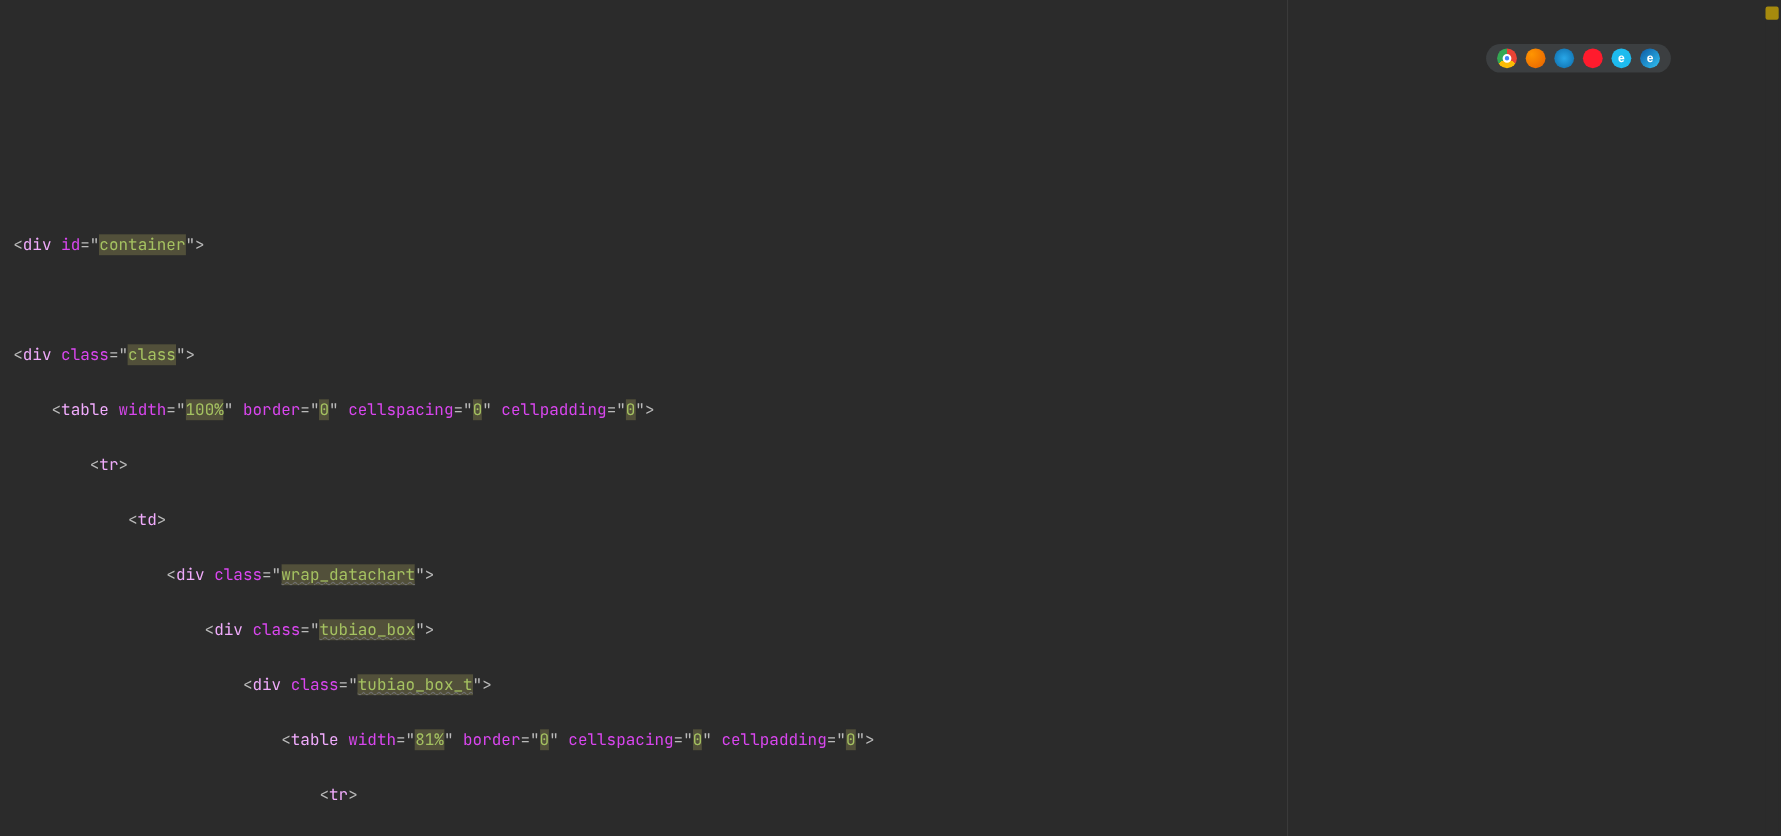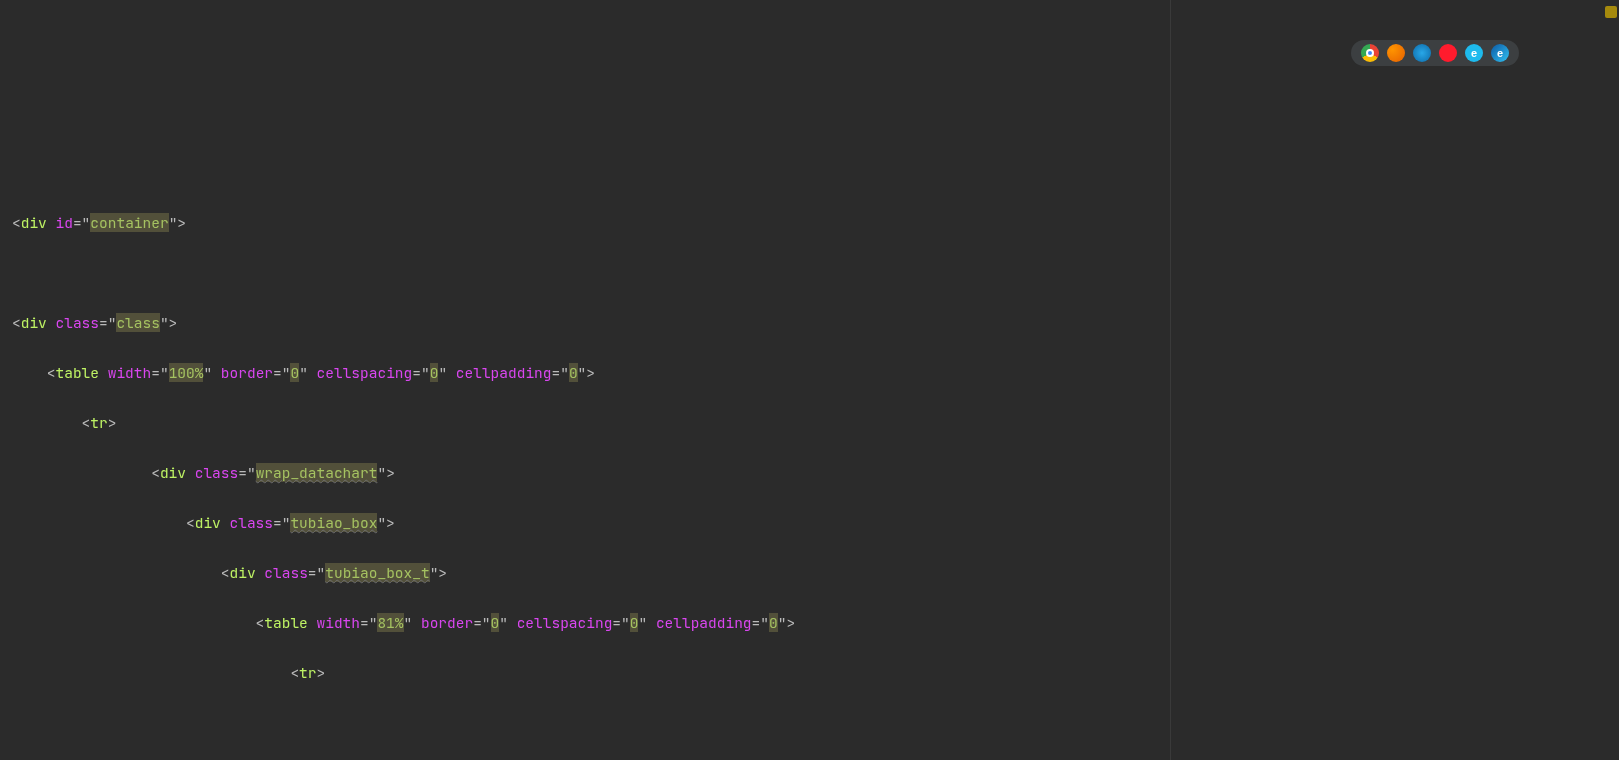--- a/index.html
+++ b/index.html
@@ -22,21 +22,21 @@
   .vline {
     position: absolute;
     top: 0;
     bottom: 0;
     left: 1170px;
     width: 1px;
     background: #3a3a3a;
   }
   .line { display: block; padding: 0; }
   
-  .tag     { color: #bef264; }       
+  .tag     { color: #f0abfc; }       
   .attr    { color: #d946ef; }       
   .punc    { color: #bababa; }       
   .strH    { color: #a5c261; background: #52503a; }
   .under   { text-decoration: underline wavy #6e6e6e; text-decoration-thickness: 1px; text-align: right; }
   
   .browsers {
     position: absolute;
     top: 40px;
     right: 100px;
     display: flex;
@@ -73,20 +73,21 @@
     <span class="bicon" style="background:#1ebbee;color:#fff;">e</span>
     <span class="bicon" style="background:linear-gradient(135deg,#0c59a4,#31c2f2);">e</span>
   </div>
 
 <span class="line"> </span>
 <span class="line"><span class="punc">&lt;</span><span class="tag">div</span> <span class="attr">id</span><span class="punc">="</span><span class="strH">container</span><span class="punc">"&gt;</span></span>
 <span class="line"> </span>
 <span class="line"><span class="punc">&lt;</span><span class="tag">div</span> <span class="attr">class</span><span class="punc">="</span><span class="strH">class</span><span class="punc">"&gt;</span></span>
 <span class="line">    <span class="punc">&lt;</span><span class="tag">table</span> <span class="attr">width</span><span class="punc">="</span><span class="strH">100%</span><span class="punc">"</span> <span class="attr">border</span><span class="punc">="</span><span class="strH">0</span><span class="punc">"</span> <span class="attr">cellspacing</span><span class="punc">="</span><span class="strH">0</span><span class="punc">"</span> <span class="attr">cellpadding</span><span class="punc">="</span><span class="strH">0</span><span class="punc">"&gt;</span></span>
 <span class="line">        <span class="punc">&lt;</span><span class="tag">tr</span><span class="punc">&gt;</span></span>
+<span class="line">            <span class="punc">&lt;</span><span class="tag">td</span><span class="punc">&gt;</span></span>
 <span class="line">                <span class="punc">&lt;</span><span class="tag">div</span> <span class="attr">class</span><span class="punc">="</span><span class="strH under">wrap_datachart</span><span class="punc">"&gt;</span></span>
 <span class="line">                    <span class="punc">&lt;</span><span class="tag">div</span> <span class="attr">class</span><span class="punc">="</span><span class="strH under">tubiao_box</span><span class="punc">"&gt;</span></span>
 <span class="line">                        <span class="punc">&lt;</span><span class="tag">div</span> <span class="attr">class</span><span class="punc">="</span><span class="strH under">tubiao_box_t</span><span class="punc">"&gt;</span></span>
 <span class="line">                            <span class="punc">&lt;</span><span class="tag">table</span> <span class="attr">width</span><span class="punc">="</span><span class="strH">81%</span><span class="punc">"</span> <span class="attr">border</span><span class="punc">="</span><span class="strH">0</span><span class="punc">"</span> <span class="attr">cellspacing</span><span class="punc">="</span><span class="strH">0</span><span class="punc">"</span> <span class="attr">cellpadding</span><span class="punc">="</span><span class="strH">0</span><span class="punc">"&gt;</span></span>
 <span class="line">                                <span class="punc">&lt;</span><span class="tag">tr</span><span class="punc">&gt;</span></span>
 
 
 
 
 

